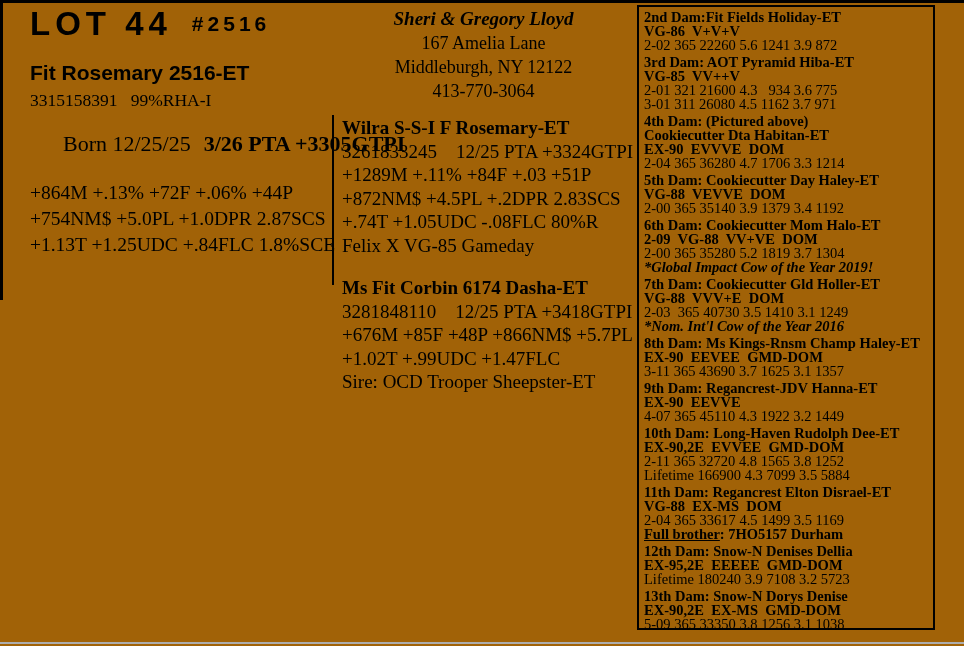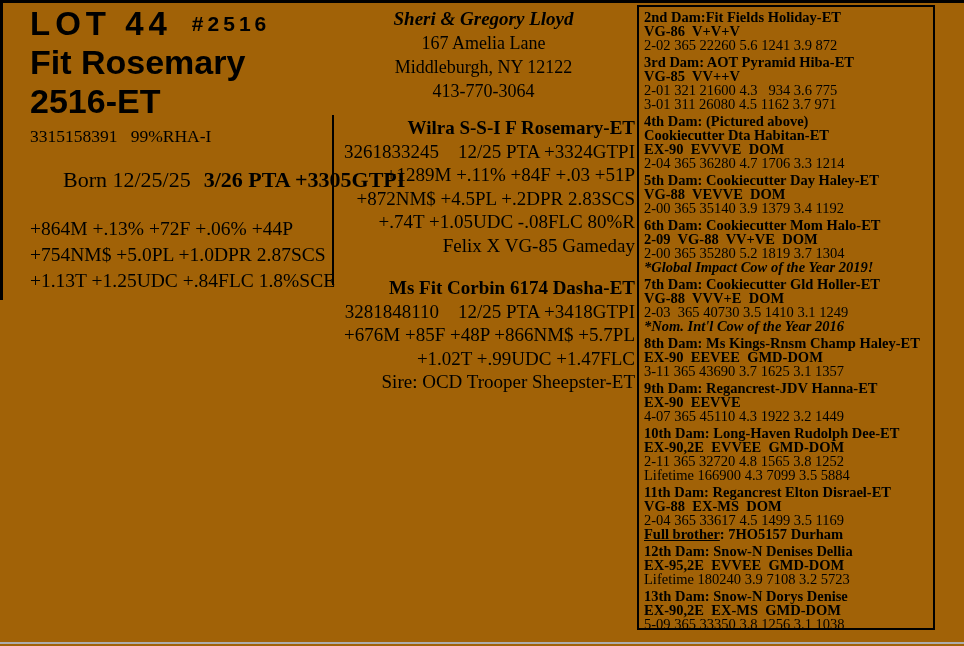--- a/index.html
+++ b/index.html
@@ -19,35 +19,35 @@
   .lot-title {
     font-family:"Liberation Sans", sans-serif; font-weight:700;
     font-size:33px; letter-spacing:5px; display:inline-block;
   }
   .lot-tag {
     font-family:"Liberation Sans", sans-serif; font-weight:700;
     font-size:21px; letter-spacing:4px; margin-left:20px; vertical-align:4px;
   }
   .animal-name {
     font-family:"Liberation Sans", sans-serif; font-weight:700;
-    font-size:34px; margin-top:0;
+    font-size:21px; margin-top:18px;
   }
   .reg  { font-size:17.5px; line-height:22px; margin-top:4px; white-space:pre; }
   .born { font-size:22px; line-height:22px; white-space:pre; }
   .born b { margin-left:13px; }
   #lot-stats { margin-top:3px; }
   .stat-line { font-size:19.5px; line-height:26px; white-space:pre; }
 
   
   .col-mid { position:absolute; left:332px; top:0; width:303px; height:552px; }
   .consignor { position:absolute; left:0; top:6px; width:100%; text-align:center; }
   .c-name { font-weight:700; font-style:italic; font-size:19px; line-height:25px; }
   .c-line { font-size:18px; line-height:24px; }
   .vrule  { position:absolute; left:0; top:115px; width:2px; height:170px; background:#000; }
-  .ped-block { position:absolute; left:10px; width:293px;text-align:right; }
+  .ped-block { position:absolute; left:10px; width:293px; }
   #ped-0 { top:116px; }
   #ped-1 { top:276px; }
   .ped-name { font-weight:700; font-size:19px; line-height:23.5px; white-space:pre; }
   .ped-line { font-size:19px; line-height:23.5px; white-space:pre; }
 
   
   .dam-box {
     position:absolute; left:637px; top:5px; width:298px; height:625px;
     border:2px solid #000; padding:3px 4px 0 5px; overflow:hidden;
   }
@@ -163,21 +163,21 @@
         <div class="dam-line n">Lifetime 166900 4.3 7099 3.5 5884</div>
       </div>
       <div class="dam-entry">
         <div class="dam-line b">11th Dam: Regancrest Elton Disrael-ET</div>
         <div class="dam-line b">VG-88  EX-MS  DOM</div>
         <div class="dam-line n">2-04 365 33617 4.5 1499 3.5 1169</div>
         <div class="dam-line b"><span class="ul">Full brother</span>: 7HO5157 Durham</div>
       </div>
       <div class="dam-entry">
         <div class="dam-line b">12th Dam: Snow-N Denises Dellia</div>
-        <div class="dam-line b">EX-95,2E  EVVEE  GMD-DOM</div>
+        <div class="dam-line b">EX-95,2E  EEEEE  GMD-DOM</div>
         <div class="dam-line n">Lifetime 180240 3.9 7108 3.2 5723</div>
       </div>
       <div class="dam-entry">
         <div class="dam-line b">13th Dam: Snow-N Dorys Denise</div>
         <div class="dam-line b">EX-90,2E  EX-MS  GMD-DOM</div>
         <div class="dam-line n">5-09 365 33350 3.8 1256 3.1 1038</div>
       </div>
     </div>
 </div>
 

